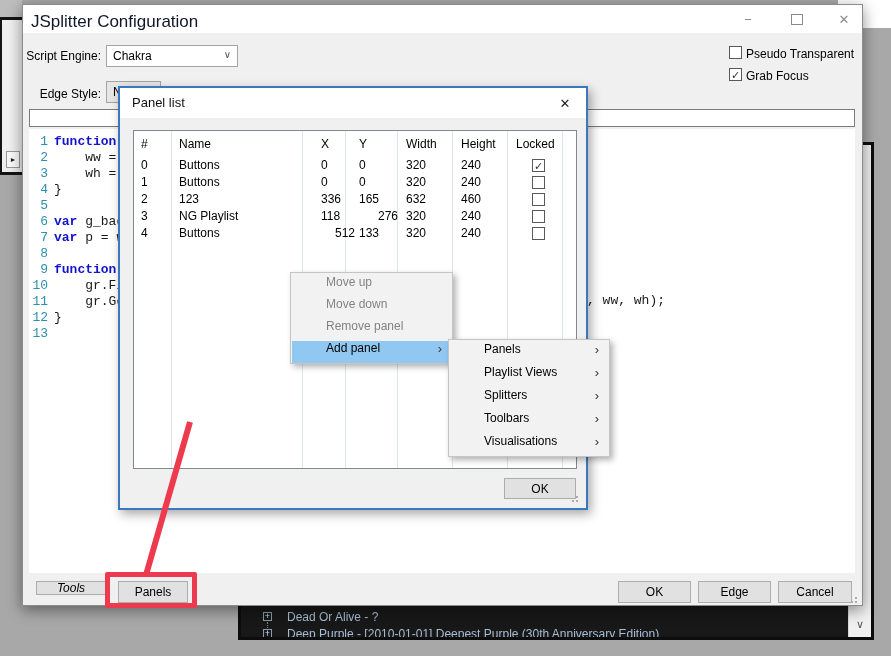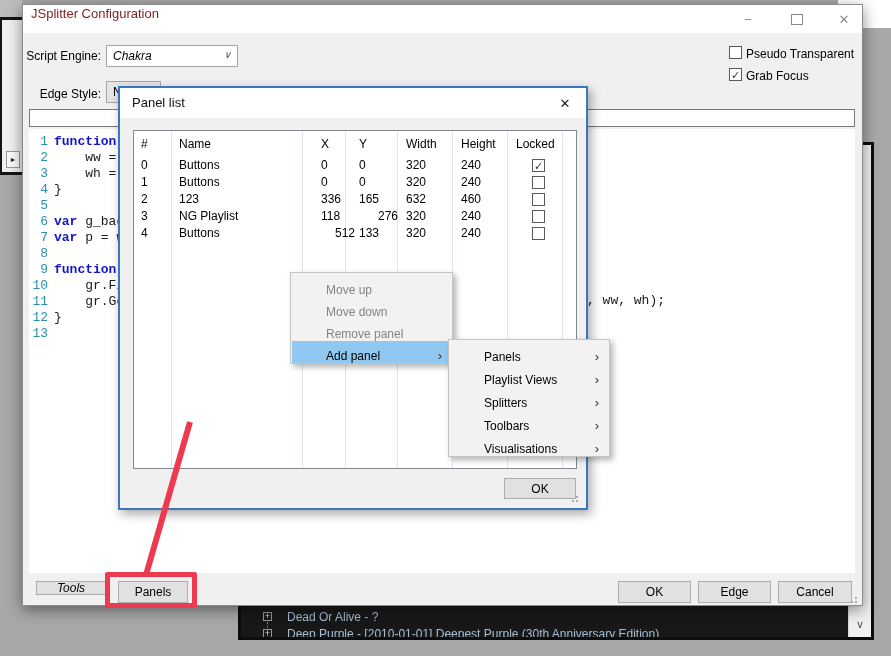--- a/index.html
+++ b/index.html
@@ -7,21 +7,21 @@
   .abs{position:absolute;}
   .txt{font-size:12px;color:#000;white-space:nowrap;}
   .btn{position:absolute;background:#e1e1e1;border:1px solid #adadad;font-size:12px;color:#000;
        display:flex;align-items:center;justify-content:center;box-sizing:border-box;}
   .cb{position:absolute;width:13px;height:13px;background:#fff;border:1px solid #595959;
       font-size:11px;line-height:12px;text-align:center;color:#333;box-sizing:border-box;}
   
   #dlg{position:absolute;left:22px;top:4px;width:841px;height:602px;background:#f0f0f0;
        border:1px solid #8c8c8c;box-shadow:0 4px 14px rgba(0,0,0,.45);z-index:2;box-sizing:border-box;}
   #dlg .titlebar{position:absolute;left:0;top:0;width:100%;height:28px;background:#fff;}
-  #dlg .title{position:absolute;left:8px;top:1px;font-size:13px;color:#7f1d1d;}
+  #dlg .title{position:absolute;left:8px;top:7px;font-size:17px;color:#0f172a;}
   .winbtn{position:absolute;top:2px;width:38px;height:24px;display:flex;align-items:center;
           justify-content:center;color:#8a8a8a;font-size:13px;}
   .maxglyph{display:inline-block;width:10px;height:9px;border:1px solid #8a8a8a;}
   .label-r{position:absolute;text-align:right;font-size:12px;color:#000;}
   .combo{position:absolute;background:#fff;border:1px solid #a5a5a5;font-size:12px;color:#000;
          display:flex;align-items:center;padding-left:6px;box-sizing:border-box;}
   .combo .chev{position:absolute;right:6px;top:3px;color:#555;font-size:10px;}
   #script-input{position:absolute;left:6px;top:104px;width:826px;height:18px;background:#fff;
          border:1px solid #7a7a7a;box-sizing:border-box;}
   #editor{position:absolute;left:6px;top:124px;width:826px;height:444px;background:#fff;
@@ -43,21 +43,21 @@
   #pdlg .close{position:absolute;right:8px;top:4px;width:26px;height:22px;display:flex;align-items:center;
         justify-content:center;color:#222;font-size:13px;}
   #ptable{position:absolute;left:13px;top:42px;width:444px;height:339px;background:#fff;
         border:1px solid #828790;box-sizing:border-box;overflow:hidden;}
   .vline{position:absolute;top:0;bottom:0;width:1px;background:#dfe5ec;}
   .hcell,.dcell{position:absolute;font-size:12px;color:#000;white-space:nowrap;}
   .trow{position:absolute;left:0;width:100%;height:17px;}
   
   .menu{position:absolute;background:#f2f2f2;border:1px solid #c5c5c5;box-shadow:3px 3px 6px rgba(0,0,0,.3);
         box-sizing:border-box;}
-  .mitem{position:absolute;left:1px;right:1px;height:22px;font-size:12px;display:flex;align-items:flex-end;
+  .mitem{position:absolute;left:1px;right:1px;height:22px;font-size:12px;display:flex;align-items:flex-start;
         padding-left:34px;color:#000;box-sizing:border-box;}
   .mitem.dis{color:#838383;}
   .mitem.hl{background:#90c8f2;}
   .mitem .arr{position:absolute;right:9px;color:#333;font-size:13px;}
   
   #plwin{position:absolute;left:238px;top:142px;width:636px;height:498px;background:#181818;
         border:3px solid #0c0c0c;z-index:1;box-sizing:border-box;overflow:hidden;}
   #plscroll{position:absolute;right:0;top:0;width:22px;height:100%;background:#f0f0f0;border-left:1px solid #d9d9d9;}
   #plscroll .down{position:absolute;left:0;bottom:0;width:100%;height:26px;display:flex;align-items:center;
         justify-content:center;color:#555;font-size:11px;background:#f0f0f0;}
@@ -114,21 +114,21 @@
       </div>
       <div class="winbtn" style="left:755px;">
         <span class="maxglyph"></span>
       </div>
       <div class="winbtn" style="left:801px;width:40px;">
         <span>✕</span>
       </div>
     </div>
 
     <div class="label-r" style="left:0;top:44px;width:78px;">Script Engine:</div>
-    <div class="combo" style="left:83px;top:40px;width:132px;height:22px;font-style:italic;">
+    <div class="combo" style="left:83px;top:40px;width:132px;height:22px;">
       <span>Chakra</span>
       <span class="chev">∨</span>
     </div>
 
     <span class="cb" style="left:706px;top:41px;"></span>
     <span class="txt abs" style="left:723px;top:42px;">Pseudo Transparent</span>
     <span class="cb" style="left:706px;top:63px;">✓</span>
     <span class="txt abs" style="left:723px;top:64px;">Grab Focus</span>
 
     <div class="label-r" style="left:0;top:82px;width:78px;">Edge Style:</div>

